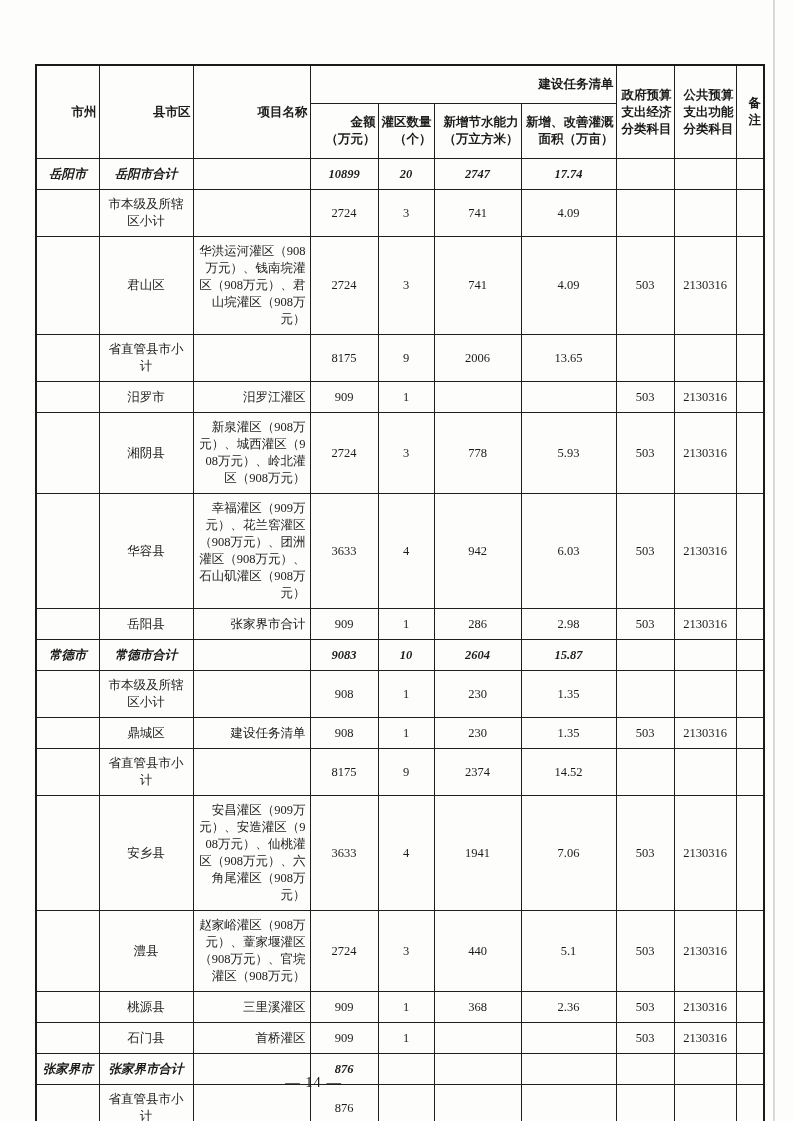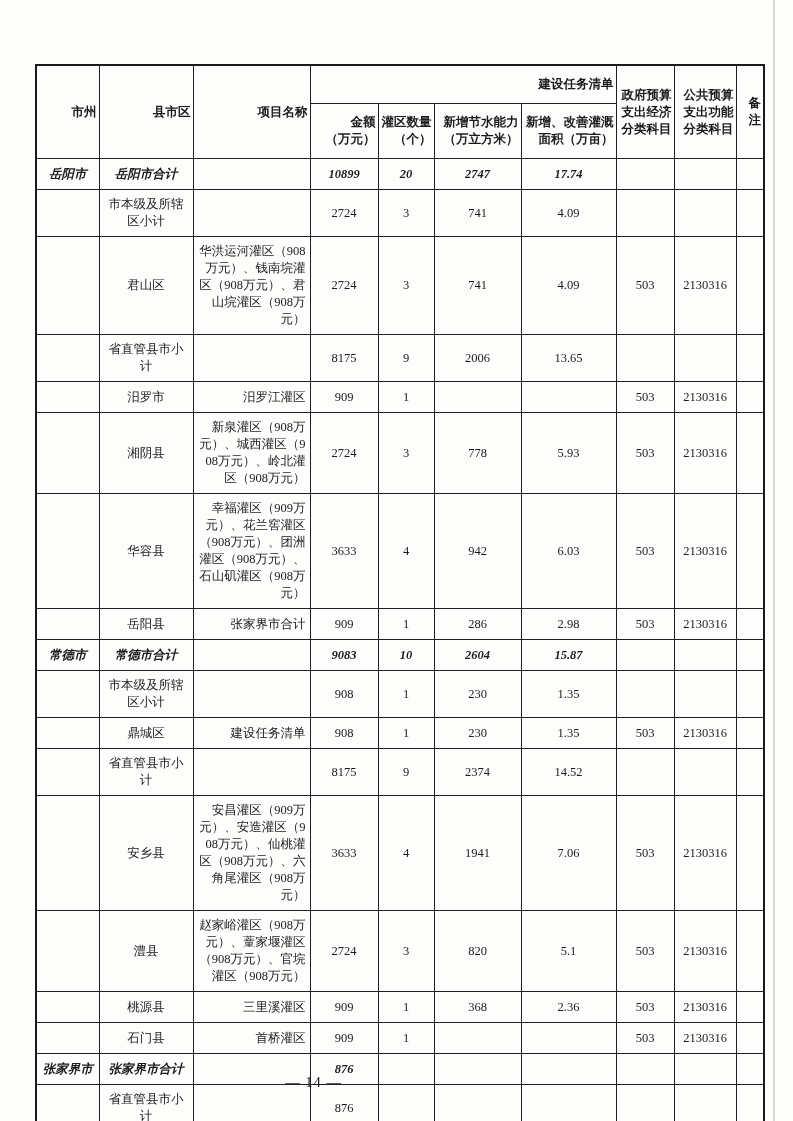--- a/index.html
+++ b/index.html
@@ -262,21 +262,21 @@
           <td>503</td>
           <td>2130316</td>
           <td></td>
         </tr>
         <tr>
           <td></td>
           <td>澧县</td>
           <td class="project-cell">赵家峪灌区（908万元）、蕫家堰灌区（908万元）、官垸灌区（908万元）</td>
           <td>2724</td>
           <td>3</td>
-          <td>820</td>
+          <td>440</td>
           <td>5.1</td>
           <td>503</td>
           <td>2130316</td>
           <td></td>
         </tr>
         <tr>
           <td></td>
           <td>桃源县</td>
           <td class="project-cell">三里溪灌区</td>
           <td>909</td>

